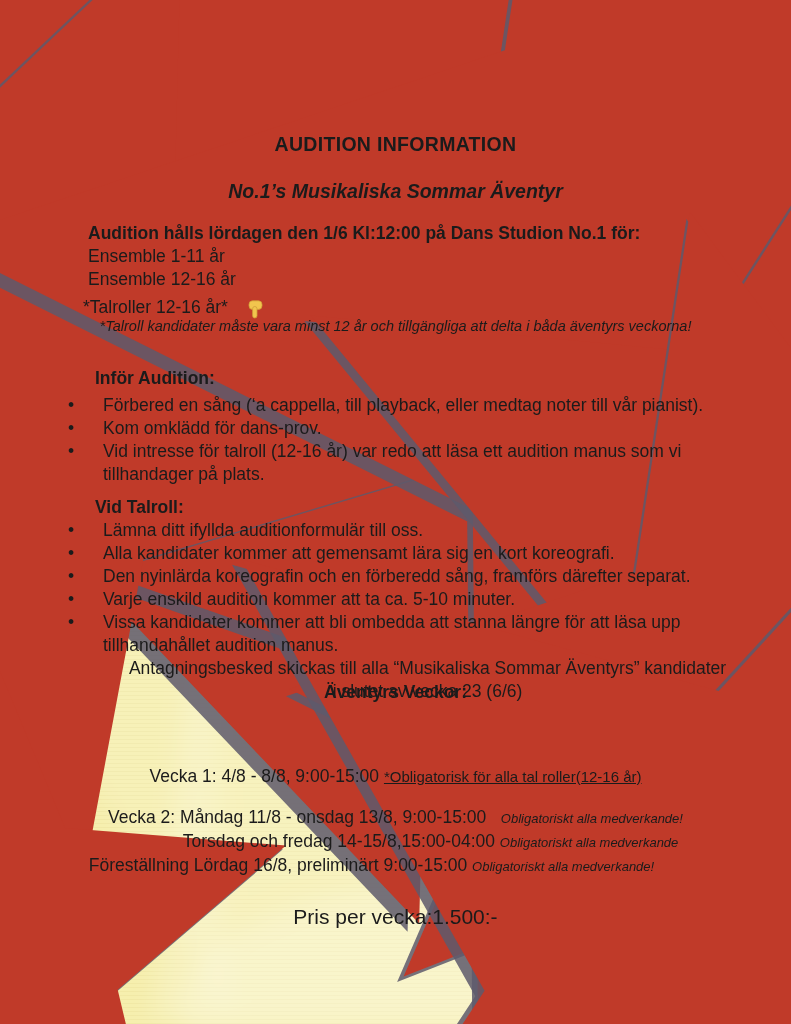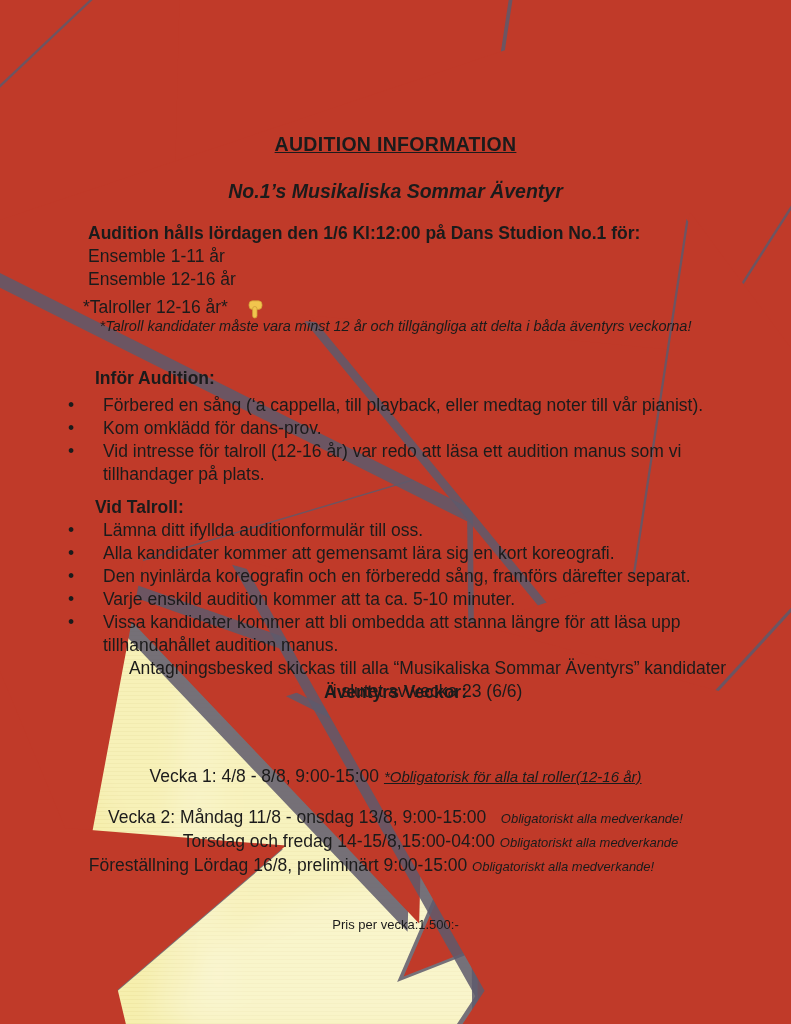--- a/index.html
+++ b/index.html
@@ -9,41 +9,41 @@
     background:
       repeating-linear-gradient(0deg, rgba(198,175,86,0.10) 0 1px, rgba(0,0,0,0) 1px 4px),
       #f6efae;
     color:#1b1b1b;
   }
   .deco{position:absolute; left:0; top:0; width:791px; height:1024px; pointer-events:none;}
   .star-main{fill:#f2c54e; stroke:#c03a29; stroke-width:6.5; vector-effect:non-scaling-stroke; stroke-linejoin:miter;}
   .star-shadow{fill:#5e5a6c; stroke:#5e5a6c; stroke-width:6.5; vector-effect:non-scaling-stroke; stroke-linejoin:miter; opacity:.85;}
   .txtblock{position:absolute; white-space:nowrap;}
   .center{left:0; width:791px; text-align:center;}
-  .title{top:133px; font-size:19.5px; font-weight:bold; letter-spacing:.3px;text-decoration:underline;}
+  .title{top:133px; font-size:19.5px; font-weight:bold; letter-spacing:.3px;}
   .subtitle{top:180px; font-size:19.5px; font-weight:bold; font-style:italic;}
   .body-fs{font-size:17.5px; line-height:23px;}
   .intro{left:88px; top:222px;}
   .intro .hd{font-weight:bold;}
   .intro .talrad{margin-top:5px; margin-left:-5px; display:flex; align-items:center; gap:20px;}
   .footnote{top:318px; font-size:14.5px; font-style:italic;}
   .sec-hd{font-size:17.5px; font-weight:bold;}
   .bullets{left:60px; width:680px;}
   .brow{display:flex; align-items:flex-start;}
   .brow .dot{width:35px; text-align:left; padding-left:8px; font-size:17.5px; line-height:23px;}
   .brow .txt{display:block; max-width:632px; white-space:normal; font-size:17.5px; line-height:23px;}
   .notice{top:657px; font-size:17.5px; line-height:23px;padding-left:32px;}
   .veckor-hd{top:682px;}
   .week1{top:766px; font-size:17.5px;}
-  .note-u{font-size:15px; font-style:italic; text-decoration:underline;}
+  .note-u{font-size:15px; text-decoration:underline;}
   .week2{top:806px; font-size:17.5px; line-height:22px;}
   .week2 .l2{transform:translateX(35px);}
   .week2 .l3{transform:translateX(-24px);}
   .note-i{font-size:13px; font-style:italic;}
-  .price{top:905px; font-size:13px;margin-top:12px;}
+  .price{top:905px; font-size:21px;}
   .hand{display:inline-block; width:15px; height:19px; position:relative; top:2px;}
 </style>
 </head>
 <body>
 
 <div class="page">
 
   <svg class="deco" viewBox="0 0 791 1024" aria-hidden="true">
     <defs>
       <path id="starp" d="M0,-1 L0.2645,-0.3641 L0.9511,-0.309 L0.428,0.1391 L0.5878,0.809 L0,0.45 L-0.5878,0.809 L-0.428,0.1391 L-0.9511,-0.309 L-0.2645,-0.3641 Z"></path>

